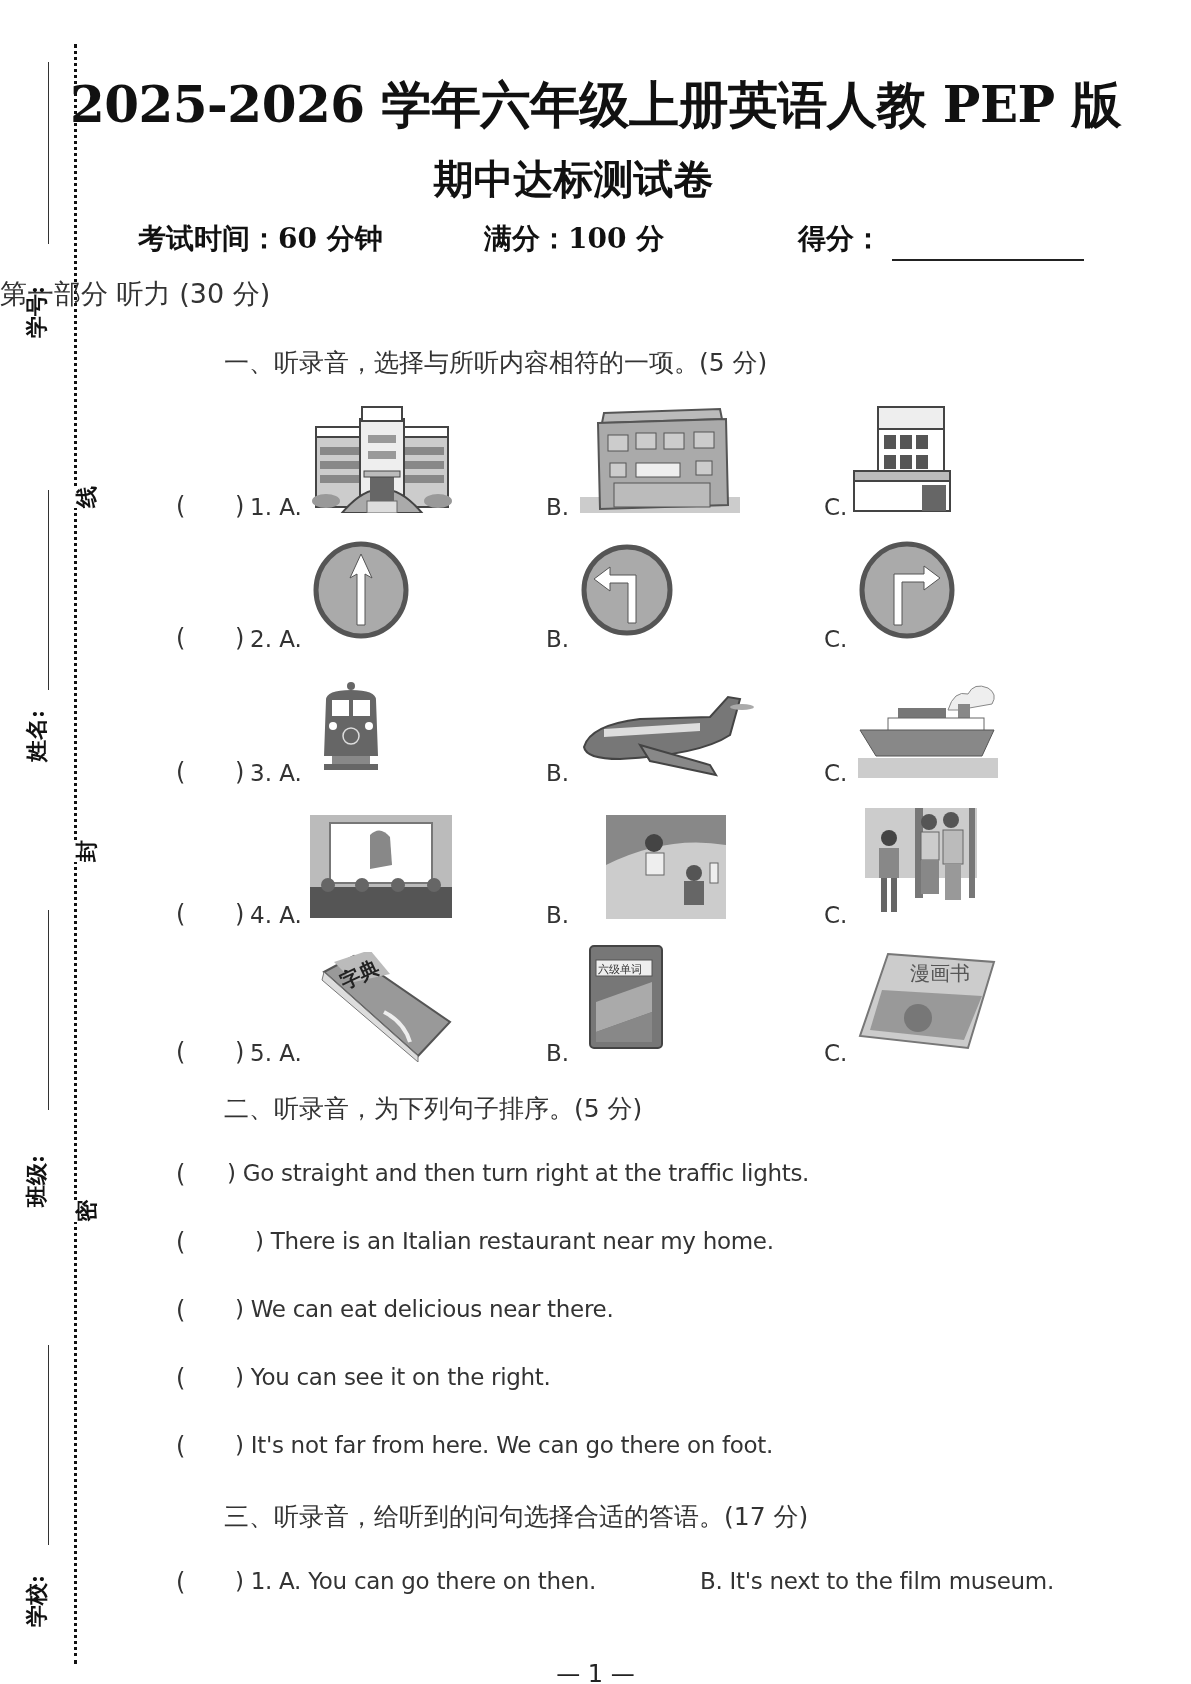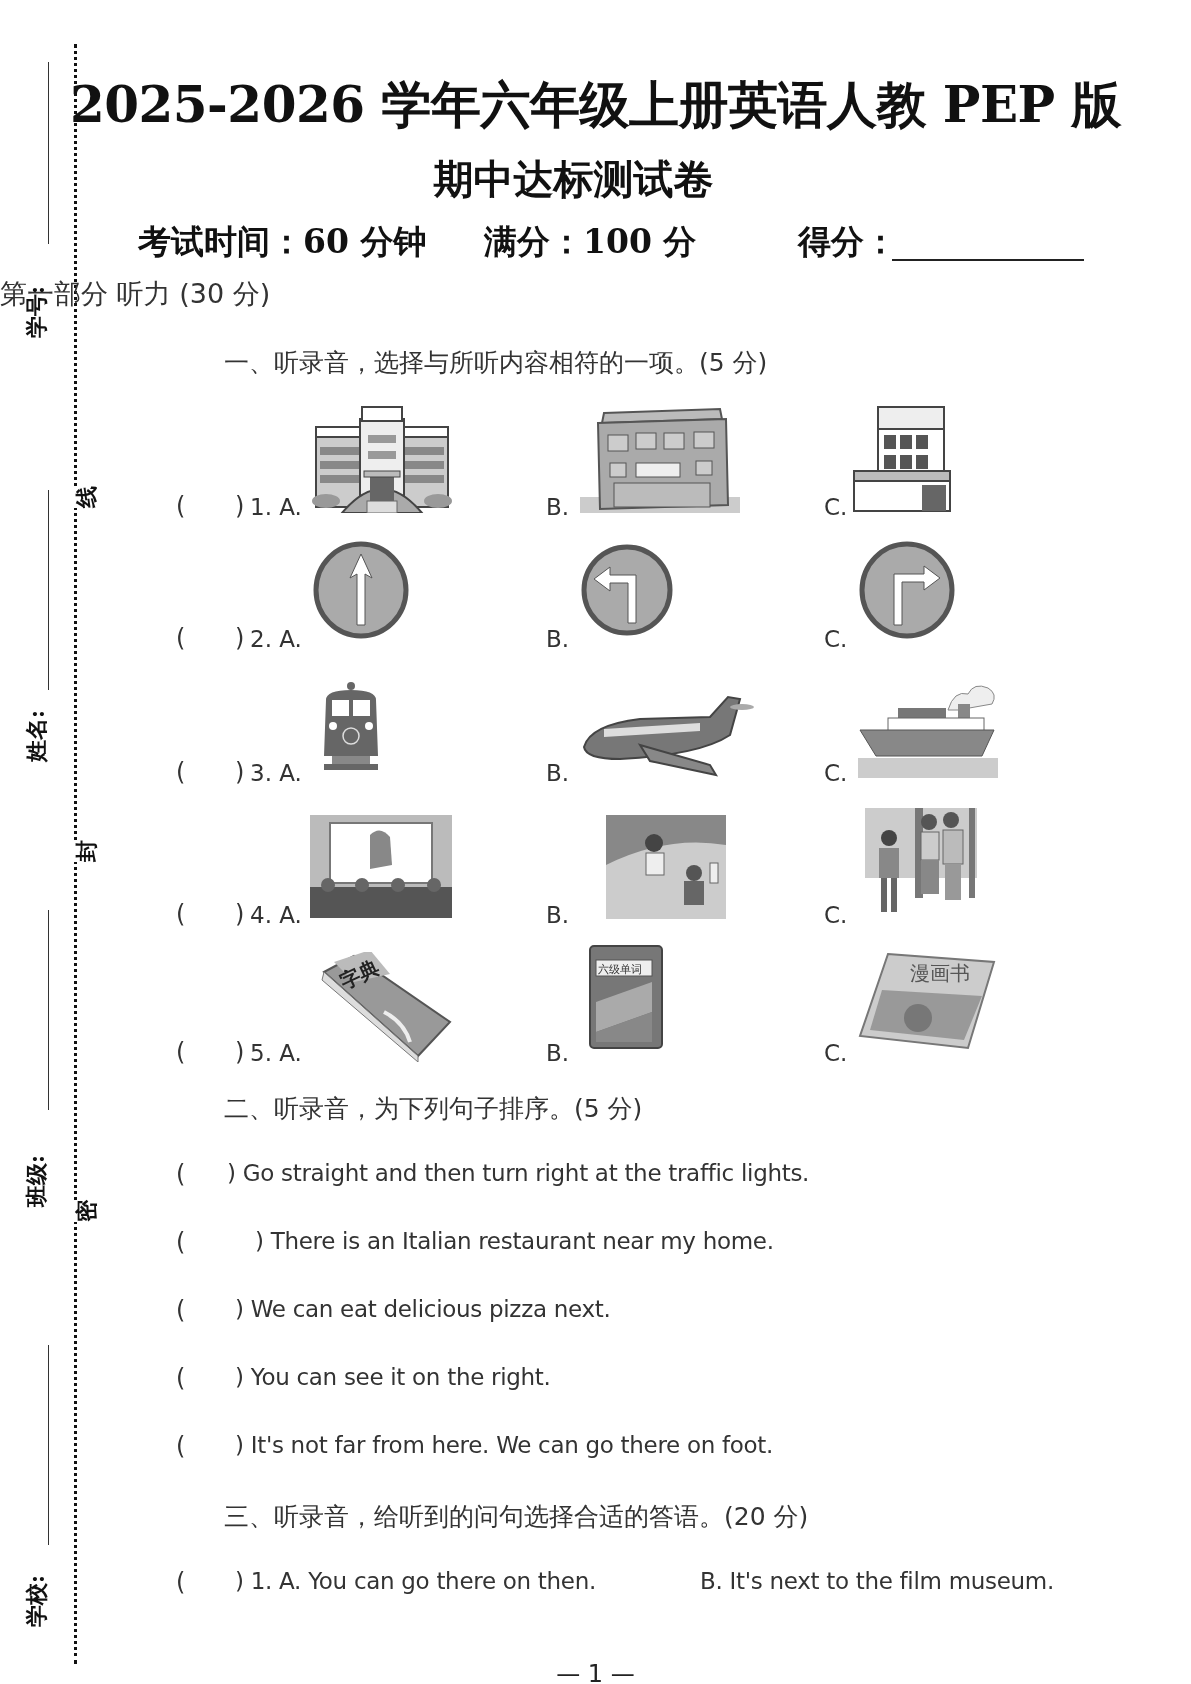--- a/index.html
+++ b/index.html
@@ -3,21 +3,21 @@
   <meta charset="utf-8">
   <style>
     html, body { margin:0; padding:0; background:#fff; }
     body { width:1191px; height:1684px; position:relative; overflow:hidden; color:#222; font-family:"DejaVu Sans","Liberation Sans",sans-serif; }
     .binding-dots { position:absolute; left:74px; top:44px; width:0; height:1620px; border-left:3px dotted #111; }
     .bind-label { position:absolute; left:22px; font-family:"DejaVu Serif","Liberation Serif",serif; font-size:22px; font-weight:bold; color:#111; transform:rotate(-90deg); transform-origin:left top; white-space:nowrap; }
     .bind-line { position:absolute; left:48px; width:0; border-left:1.5px solid #333; }
     .seal-char { position:absolute; left:70px; font-family:"DejaVu Serif","Liberation Serif",serif; font-size:22px; font-weight:bold; color:#111; background:#fff; transform:rotate(-90deg); transform-origin:left top; padding:2px 0; }
     .title { position:absolute; left:0; width:1191px; top:72px; text-align:center; font-family:"DejaVu Serif","Liberation Serif",serif; font-weight:bold; font-size:50px; letter-spacing:-0.5px; color:#111; }
     .subtitle { position:absolute; left:0; width:1147px; top:152px; text-align:center; font-family:"DejaVu Serif","Liberation Serif",serif; font-weight:bold; font-size:40px; color:#111; }
-    .info { position:absolute; top:220px; font-family:"DejaVu Serif","Liberation Serif",serif; font-weight:bold; font-size:33px; color:#111; white-space:nowrap; }
+    .info { position:absolute; top:220px; font-family:"DejaVu Serif","Liberation Serif",serif; font-weight:bold; font-size:28px; color:#111; white-space:nowrap; }
     .score-line { position:absolute; left:892px; top:259px; width:192px; border-top:2px solid #222; }
     .part-title { position:absolute; left:0; width:1191px; top:276px; text-align:left; font-size:27px; color:#333; }
     .section-head { position:absolute; left:176px; font-size:25px; color:#333; white-space:nowrap;margin-left:48px; }
     .row-text { position:absolute; font-size:23px; color:#333; white-space:nowrap; letter-spacing:-0.3px; }
     .paren { position:absolute; font-size:24px; color:#333; }
     .opt-label { position:absolute; font-size:23px; color:#333; }
     .pic { position:absolute; }
     .page-num { position:absolute; left:0; width:1191px; top:1660px; text-align:center; font-size:24px; color:#222; }
   </style>
 </head>
@@ -239,32 +239,32 @@
 <div>
   <span class="paren" style="left:176px;top:1160px;">(</span>
   <span class="row-text" style="left:227px;top:1160px;"><span>)</span> <span>Go straight and then turn right at the traffic lights.</span></span>
 </div>
 <div>
   <span class="paren" style="left:176px;top:1228px;">(</span>
   <span class="row-text" style="left:235px;top:1228px;margin-left:20px;"><span>)</span> <span>There is an Italian restaurant near my home.</span></span>
 </div>
 <div>
   <span class="paren" style="left:176px;top:1296px;">(</span>
-  <span class="row-text" style="left:235px;top:1296px;"><span>)</span> <span>We can eat delicious pizza next.</span></span>
+  <span class="row-text" style="left:235px;top:1296px;"><span>)</span> <span>We can eat delicious near there.</span></span>
 </div>
 <div>
   <span class="paren" style="left:176px;top:1364px;">(</span>
   <span class="row-text" style="left:235px;top:1364px;"><span>)</span> <span>You can see it on the right.</span></span>
 </div>
 <div>
   <span class="paren" style="left:176px;top:1432px;">(</span>
   <span class="row-text" style="left:235px;top:1432px;"><span>)</span> <span>It's not far from here. We can go there on foot.</span></span>
 </div>
 
-<div class="section-head" style="top:1500px;">三、听录音，给听到的问句选择合适的答语。(20 分)</div>
+<div class="section-head" style="top:1500px;">三、听录音，给听到的问句选择合适的答语。(17 分)</div>
 
 <div>
   <span class="paren" style="left:176px;top:1568px;">(</span>
   <span class="row-text" style="left:235px;top:1568px;"><span>)</span> <span>1. A.</span> <span>You can go there on then.</span></span>
   <span class="row-text" style="left:700px;top:1568px;">B. It's next to the film museum.</span>
 </div>
 
 <div class="page-num">— 1 —</div>
 
 </body></html>

